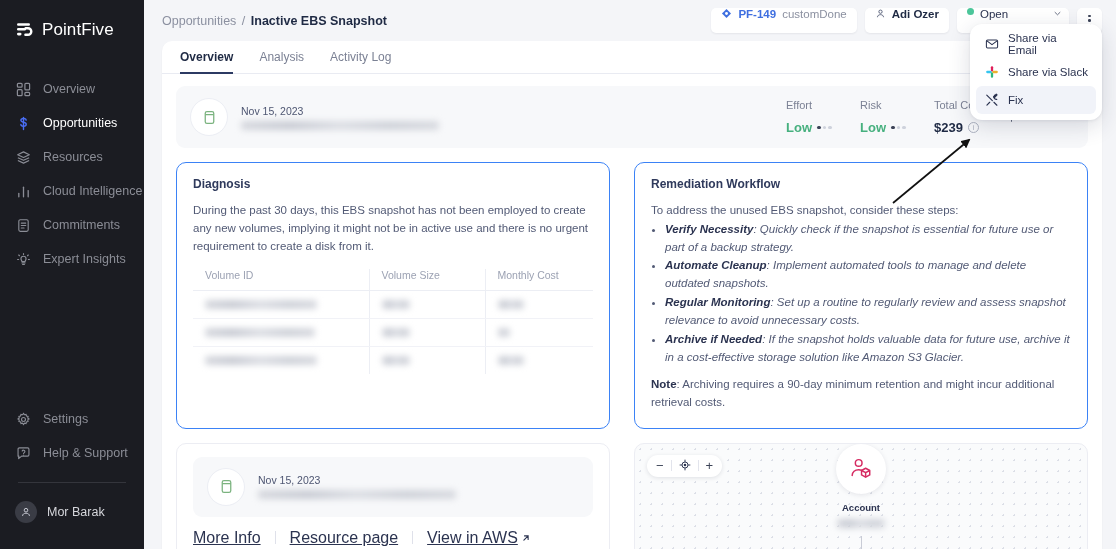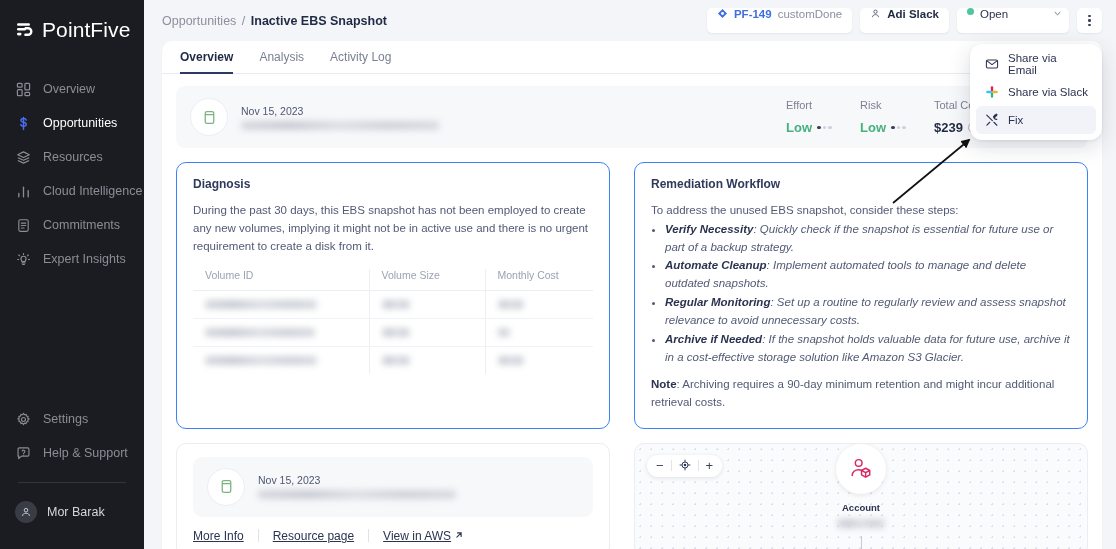--- a/index.html
+++ b/index.html
@@ -14,21 +14,21 @@
   
   .sidebar {
     width: 144px; height: 549px;
     background: #1b1c22;
     flex: 0 0 144px;
     position: relative;
     display: flex; flex-direction: column;
   }
   .brand { display: flex; align-items: center; gap: 8px; padding: 14px 0 0 14px; height: 46px; }
   .brand-mark { width: 20px; height: 20px; position: relative; flex: 0 0 20px; }
-  .brand-name { color: #ffffff; font-size: 21px; letter-spacing: .1px; font-weight: 400; }
+  .brand-name { color: #ffffff; font-size: 17px; letter-spacing: .1px; font-weight: 400; }
 
   .nav { margin-top: 26px; display: flex; flex-direction: column; }
   .nav-item {
     display: flex; align-items: center; gap: 11px;
     height: 34px; padding-left: 15px; cursor: pointer;
     color: #8b8d96; font-size: 12.5px;
     margin-bottom: 0px;
   }
   .nav-item .nav-label { line-height: 1; }
   .nav-item.active { color: #ffffff; }
@@ -75,21 +75,21 @@
   .chev { margin-left: 8px; color: #5b6379; }
   .kebab {
     width: 25px; height: 25px; background: #ffffff; border-radius: 5px;
     display: flex; flex-direction: column; align-items: center; justify-content: center; gap: 2px;
     box-shadow: 0 1px 2px rgba(25,30,60,.07); cursor: pointer;
   }
   .kebab i { width: 2.5px; height: 2.5px; border-radius: 50%; background: #3c4357; display: block; }
 
   
   .dropdown {
-    position: absolute; top: 44px; right: 14px;
+    position: absolute; top: 24px; right: 14px;
     width: 132px; background: #ffffff; border-radius: 12px;
     box-shadow: 0 6px 22px rgba(28,36,66,.16), 0 1px 3px rgba(28,36,66,.08);
     padding: 6px; z-index: 40;
   }
   .dd-item {
     display: flex; align-items: center; gap: 9px;
     height: 28px; padding: 0 8px; border-radius: 6px;
     font-size: 11.5px; color: #2b3350; cursor: pointer;
   }
   .dd-item.highlight { background: #f1f3f9; }
@@ -165,21 +165,21 @@
   }
   table.vol th:last-child, table.vol td:last-child { border-right: none; margin-left: 12px; }
   table.vol td { padding: 9px 0 9px 12px; border-bottom: 1px solid #f1f2f7; border-right: 1px solid #eceef4; }
   table.vol tr:last-child td { border-bottom: none; }
 
   
   .bottom { display: flex; gap: 24px; margin-top: 14px; }
   .bottom-left { flex: 0 0 434px; background: #ffffff; border: 1px solid #ecedf3; border-radius: 10px; padding: 13px 16px 0; }
   .bottom-left .res-strip { height: 60px; }
   .links { display: flex; align-items: center; gap: 0; margin-top: 12px; padding-bottom: 12px; border-bottom: 1px solid #eceef4; }
-  .link { font-size: 12px; color: #2b3350; text-decoration: underline; cursor: pointer; display: inline-flex; align-items: center; gap: 3px; }
+  .link { font-size: 16px; color: #2b3350; text-decoration: underline; cursor: pointer; display: inline-flex; align-items: center; gap: 3px; }
   .link-sep { width: 1px; height: 13px; background: #dfe1ea; margin: 0 14px; }
 
   .graph {
     flex: 1 1 auto; border: 1px solid #ecedf3; border-radius: 10px;
     background-color: #fafbfc;
     background-image: radial-gradient(#dcdfe7 1px, transparent 1px);
     background-size: 11px 11px;
     position: relative; overflow: hidden;
   }
   .zoom-ctl {
@@ -344,21 +344,21 @@
           <span class="ticket-sys">customDone</span>
         </div>
 
         <div class="pill">
           <span>
             <svg width="11" height="11" viewBox="0 0 16 16" fill="none" stroke="#4e5672" stroke-width="1.3">
               <circle cx="8" cy="5.4" r="2.4"></circle>
                 <path d="M3.6 13.4c0-2.4 2-3.7 4.4-3.7s4.4 1.3 4.4 3.7"></path>
             </svg>
           </span>
-          <span class="assignee">Adi Slack</span>
+          <span class="assignee">Adi Ozer</span>
         </div>
 
         <div class="pill status">
           <span class="status-dot"></span>
           <span class="status-label">Open</span>
           <span class="chev">
             <svg width="9" height="9" viewBox="0 0 16 16" fill="none" stroke="#5b6379" stroke-width="1.6" stroke-linecap="round">
                 <path d="M3.6 6 8 10.3 12.4 6"></path>
               </svg>
           </span>

